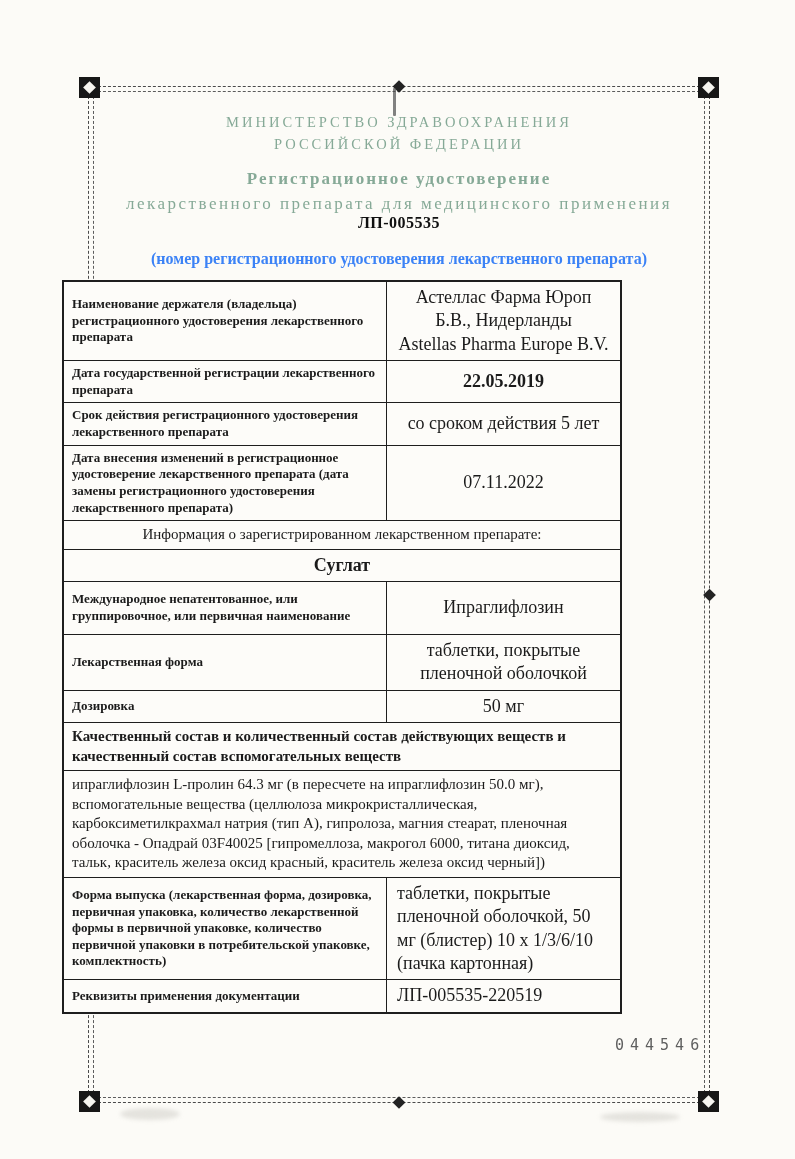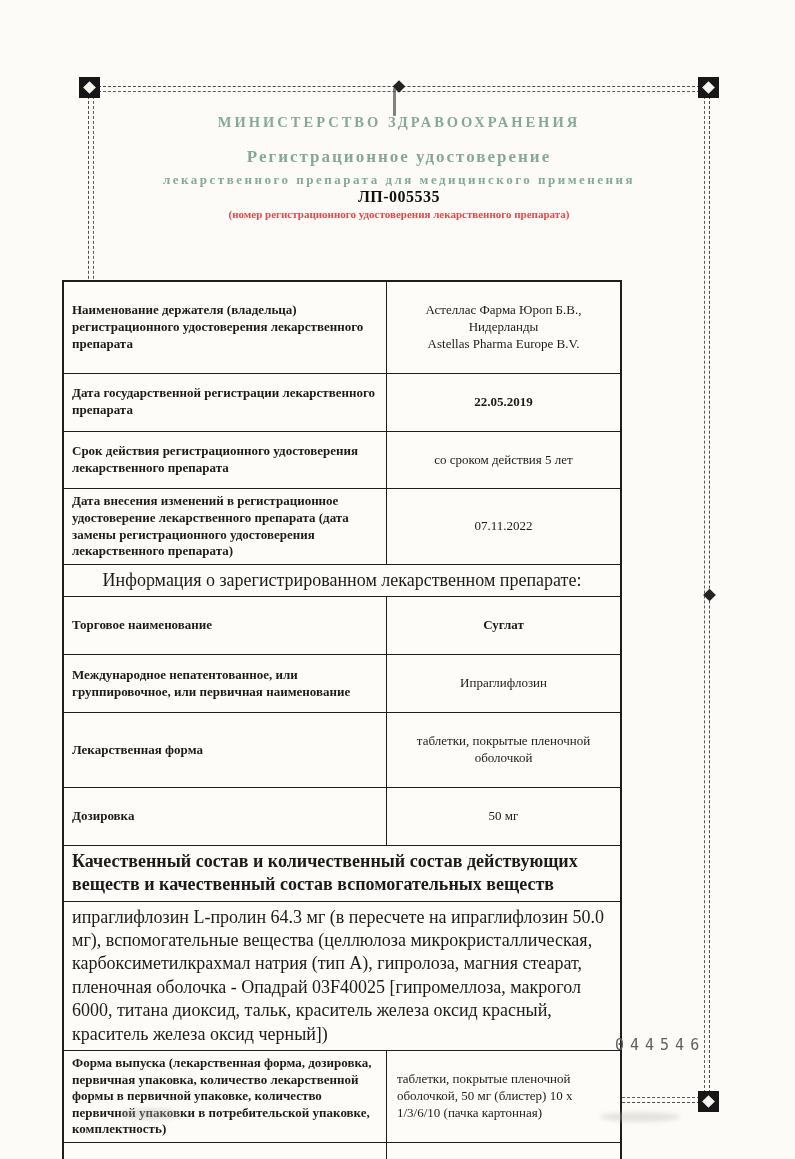--- a/index.html
+++ b/index.html
@@ -21,37 +21,37 @@
   .edge-mark.top    { left:50%; top:-5px;    width:9px;  height:9px; transform:translateX(-50%) rotate(45deg); }
   .edge-mark.bottom { left:50%; bottom:-5px; width:9px;  height:9px; transform:translateX(-50%) rotate(45deg); }
   .edge-mark.left   { left:-5px; top:50%;    width:9px;  height:9px; transform:translateY(-50%) rotate(45deg); }
   .edge-mark.right  { right:-5px; top:50%;   width:9px;  height:9px; transform:translateY(-50%) rotate(45deg); }
 
   .fold-mark { position:absolute; left:393px; top:88px; width:3px; height:28px; background:#4d4d4d; opacity:.7; border-radius:1px; }
 
   
   .header { position:absolute; left:88px; top:112px; width:622px; text-align:center; }
   .green { color:#7ca38f; filter:blur(0.5px); opacity:.92; }
-  .ministry { font-size:14.5px; font-weight:bold; letter-spacing:3px; line-height:1.5; }
+  .ministry { font-size:14.5px; font-weight:normal; letter-spacing:3px; line-height:1.5; }
   .cert-title { margin-top:13px; font-size:17px; font-weight:bold; letter-spacing:2px; }
-  .cert-subtitle { margin-top:5px; font-size:13px; font-weight:bold; letter-spacing:2.5px; }
+  .cert-subtitle { margin-top:5px; font-size:17px; font-weight:normal; letter-spacing:2.5px; }
   .reg-number { font-size:16px; font-weight:bold; color:#101010; letter-spacing:.5px; }
-  .reg-caption { margin-top:2px; font-size:11px; font-weight:bold; color:#ef4444; }
+  .reg-caption { margin-top:18px; font-size:16px; font-weight:bold; color:#3b82f6; }
 
   
   .reg-table { position:absolute; left:62px; top:280px; width:560px; background:#fdfcf9; border:2px solid #1e1e1e; }
   .trow { display:flex; border-top:1px solid #1e1e1e; }
   .trow:first-child { border-top:none; }
   .cl { width:323px; border-right:1px solid #1e1e1e; font-weight:bold; padding:4px 8px;
         font-size:13px; line-height:1.28; display:flex; flex-direction:column; justify-content:center; }
   .cv { flex:1; display:flex; align-items:center; justify-content:center; text-align:center;
-        padding:20px 10px; font-size:13px; line-height:1.3; white-space:pre-line; }
+        padding:4px 10px; font-size:18px; line-height:1.3; white-space:pre-line; }
   .cv.left { justify-content:flex-start; text-align:left; }
   .cv.vbold { font-weight:bold; }
-  .cf { width:100%; padding:4px 8px; font-size:18px; line-height:1.3; }
+  .cf { width:100%; padding:4px 8px; font-size:15px; line-height:1.3; }
   .cf.center { text-align:center; }
   .cf.bold { font-weight:bold; }
 
   
   .stamp-number { position:absolute; left:615px; top:1036px; font-family:"DejaVu Sans Mono",monospace;
                   font-size:15px; letter-spacing:6px; color:#5f5f5f; filter:blur(0.3px); }
 
   .smudge { position:absolute; background:#b9b7b0; opacity:.35; filter:blur(2px); border-radius:50%; }
 </style>
 </head>
@@ -68,20 +68,21 @@
     <span class="edge-mark top"></span>
     <span class="edge-mark bottom"></span>
     <span class="edge-mark left"></span>
     <span class="edge-mark right"></span>
   </div>
 
   <div class="fold-mark"></div>
 
   <div class="header">
     <div class="ministry green">МИНИСТЕРСТВО ЗДРАВООХРАНЕНИЯ</div>
+    <div class="ministry green">РОССИЙСКОЙ ФЕДЕРАЦИИ</div>
     <div class="cert-title green">Регистрационное удостоверение</div>
     <div class="cert-subtitle green">лекарственного препарата для медицинского применения</div>
     <div class="reg-number">ЛП-005535</div>
     <div class="reg-caption">(номер регистрационного удостоверения лекарственного препарата)</div>
   </div>
 
   <div class="reg-table">
 
     <div class="trow" style="min-height:53px">
       <div class="cl">Наименование держателя (владельца) регистрационного удостоверения лекарственного препарата</div>
@@ -103,21 +104,20 @@
     <div class="trow" style="min-height:66px">
       <div class="cl">Дата внесения изменений в регистрационное удостоверение лекарственного препарата (дата замены регистрационного удостоверения лекарственного препарата)</div>
       <div class="cv">07.11.2022</div>
     </div>
 
     <div class="trow" style="min-height:26px">
       <div class="cf center">Информация о зарегистрированном лекарственном препарате:</div>
     </div>
 
     <div class="trow" style="min-height:29px">
-      <div class="cl">Торговое наименование</div>
       <div class="cv vbold">Суглат</div>
     </div>
 
     <div class="trow" style="min-height:53px">
       <div class="cl">Международное непатентованное, или группировочное, или первичная наименование</div>
       <div class="cv">Ипраглифлозин</div>
     </div>
 
     <div class="trow" style="min-height:30px">
       <div class="cl">Лекарственная форма</div>

